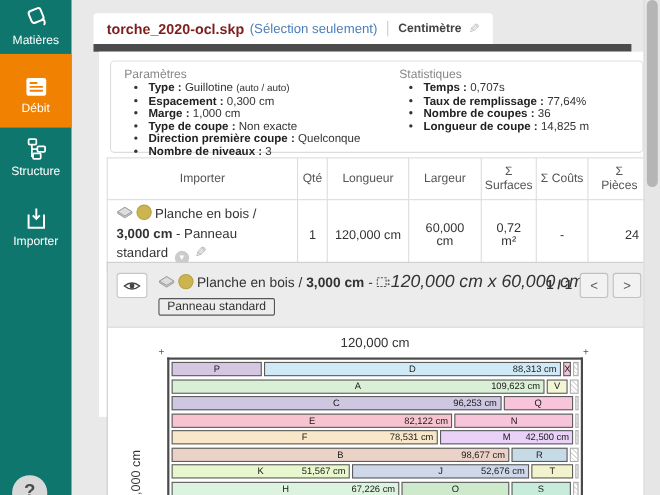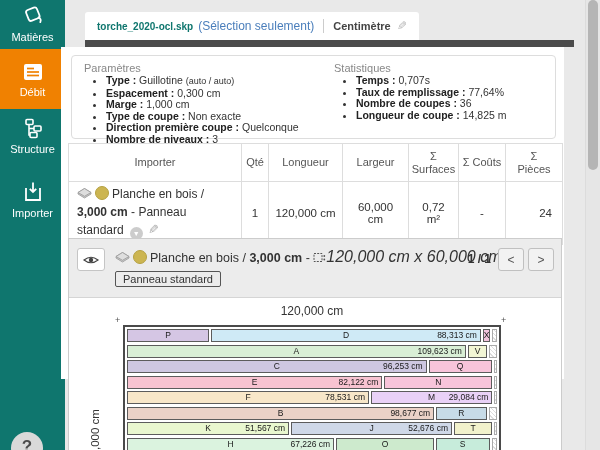--- a/index.html
+++ b/index.html
@@ -1,36 +1,36 @@
 <!DOCTYPE html>
 <html><head>
 <meta charset="utf-8">
 <style>
   html,body{margin:0;padding:0;}
   #page{position:relative;width:600px;height:450px;overflow:hidden;background:#e9e9e9;
         font-family:"Liberation Sans",sans-serif;color:#333;}
   
   #sidebar{position:absolute;left:0;top:0;width:65px;height:450px;background:#0f766e;}
   .nav-item{text-align:center;color:#fff;padding:7px 0 6px;cursor:pointer;}
-  .nav-item.active{background:#f08101;padding:12px 0 11px;}
+  .nav-item.active{background:#f08101;padding:19px 0 11px;}
   .nav-item svg{display:block;margin:0 auto;}
   .nav-label{font-size:11px;margin-top:3px;color:#fff;}
   #help-circle{position:absolute;left:11px;bottom:-14px;width:32px;height:32px;border-radius:50%;
         background:#d9d9d9;color:#4a4a4a;font-weight:bold;font-size:17px;text-align:center;line-height:30px;}
   
   #tab{position:absolute;left:85px;top:12px;height:28px;background:#fff;border-radius:3px 3px 0 0;
         display:flex;align-items:center;padding:0 12px;white-space:nowrap;}
-  #tab .fname{font-size:10px;font-weight:bold;color:#0f766e;}
+  #tab .fname{font-size:13px;font-weight:bold;color:#7f1d1d;}
   #tab .sel{font-size:12px;color:#4a7ebb;margin-left:5px;}
   #tab .tab-div{display:inline-block;width:1px;height:14px;background:#ccc;margin:0 9px;}
   #tab .unit{font-size:11px;font-weight:bold;color:#444;}
   #tab .pencil{color:#b5b5b5;font-size:12px;margin-left:6px;display:inline-block;transform:scaleX(-1);}
   #darkbar{position:absolute;left:85px;top:40px;width:489px;height:7px;background:#4b4b4b;}
   
-  #content{position:absolute;left:61px;top:47px;width:503px;height:332px;background:#fff;}
+  #content{position:absolute;left:90px;top:47px;width:503px;height:332px;background:#fff;}
   #psbox{position:absolute;left:10px;top:8px;width:483px;height:82px;border:1px solid #ddd;border-radius:4px;}
   .pscol{position:absolute;top:4px;}
   .pscol.p1{left:12px;}
   .pscol.p2{left:262px;}
   .pstitle{font-size:11px;color:#888;margin:2px 0 1px;}
   .pscol ul{margin:0;padding-left:22px;list-style:disc;}
   .pscol li{font-size:10.5px;line-height:11.6px;color:#333;}
   .pscol li b{color:#222;}
   .pscol li small{font-size:9px;}
   
@@ -278,21 +278,21 @@
               </div>
               <div class="waste"></div>
             </div>
             <div class="cut-row">
               <div class="piece" style="width: 65.4%; background: rgb(248, 231, 201);">
                 <span class="lt">F</span>
                 <span class="dm">78,531 cm</span>
               </div>
               <div class="piece" style="width: 32.8%; background: rgb(233, 209, 247);">
                 <span class="lt">M</span>
-                <span class="dm">29,084 cm</span>
+                <span class="dm">42,500 cm</span>
               </div>
               <div class="waste"></div>
             </div>
             <div class="cut-row">
               <div class="piece" style="width: 83%; background: rgb(235, 210, 199);">
                 <span class="lt">B</span>
                 <span class="dm">98,677 cm</span>
               </div>
               <div class="piece" style="width: 13.7%; background: rgb(199, 219, 231);">
                 <span class="lt">R</span>

